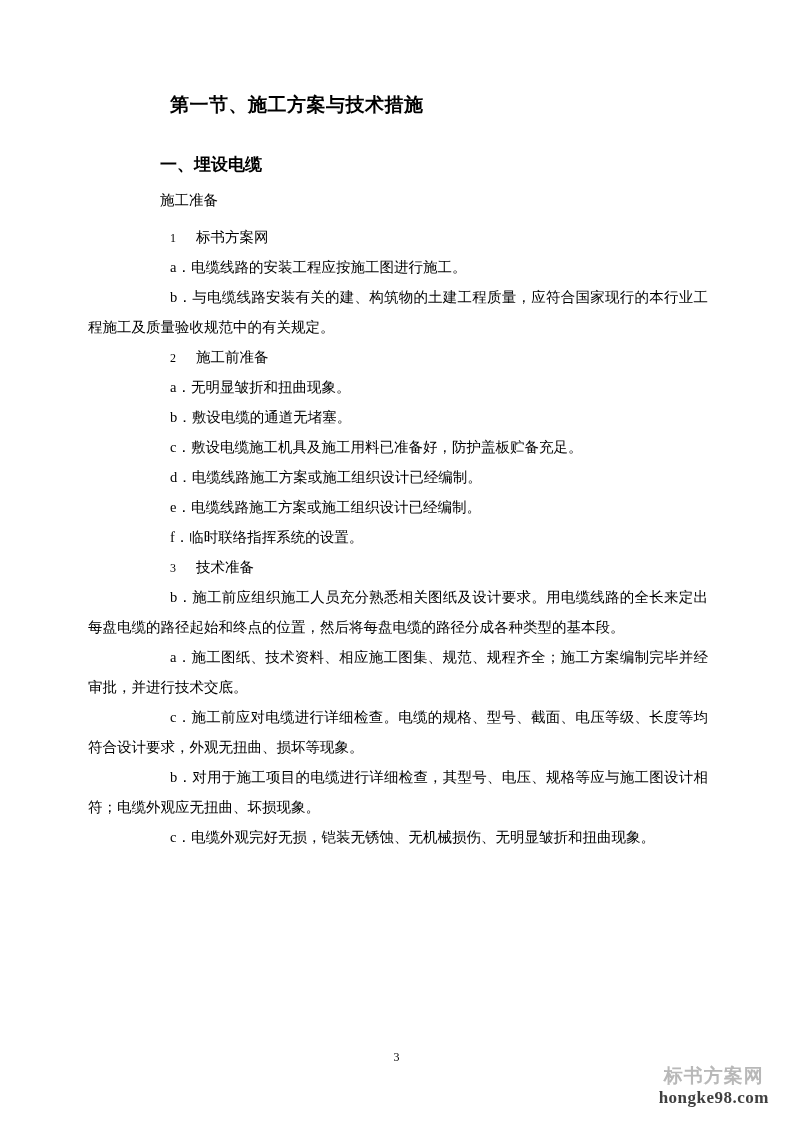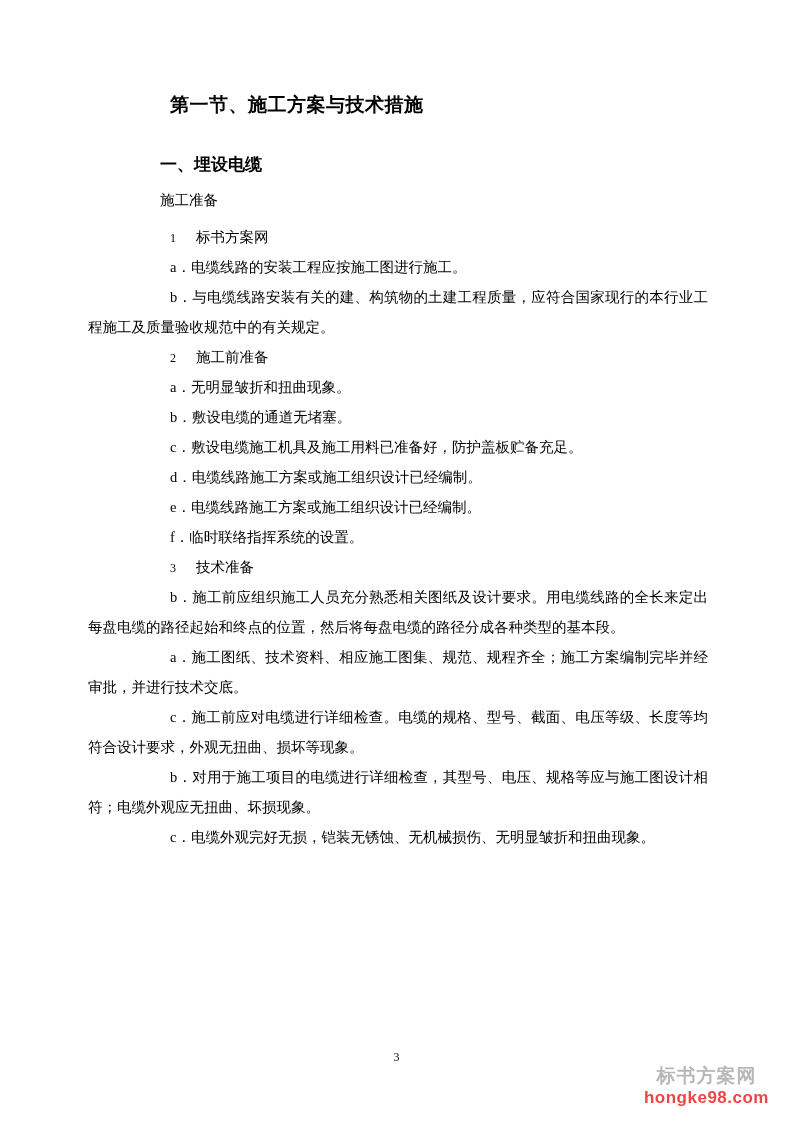--- a/index.html
+++ b/index.html
@@ -86,24 +86,24 @@
     user-select: none;
   }
   .watermark .wm-cn {
     font-family: "Liberation Sans", sans-serif;
     font-size: 19px;
     font-weight: bold;
     color: #b8b8b8;
     letter-spacing: 1px;
   }
   .watermark .wm-en {
-    font-family: Liberation Sans, sans-serif;
+    font-family: Liberation Serif, serif;
     font-size: 17px;
     font-weight: bold;
-    color: #ef4444;
+    color: #404040;
     letter-spacing: 0.5px;
   }
 </style>
 </head>
 <body>
 
 <div class="page">
 
   <div class="content">
 

